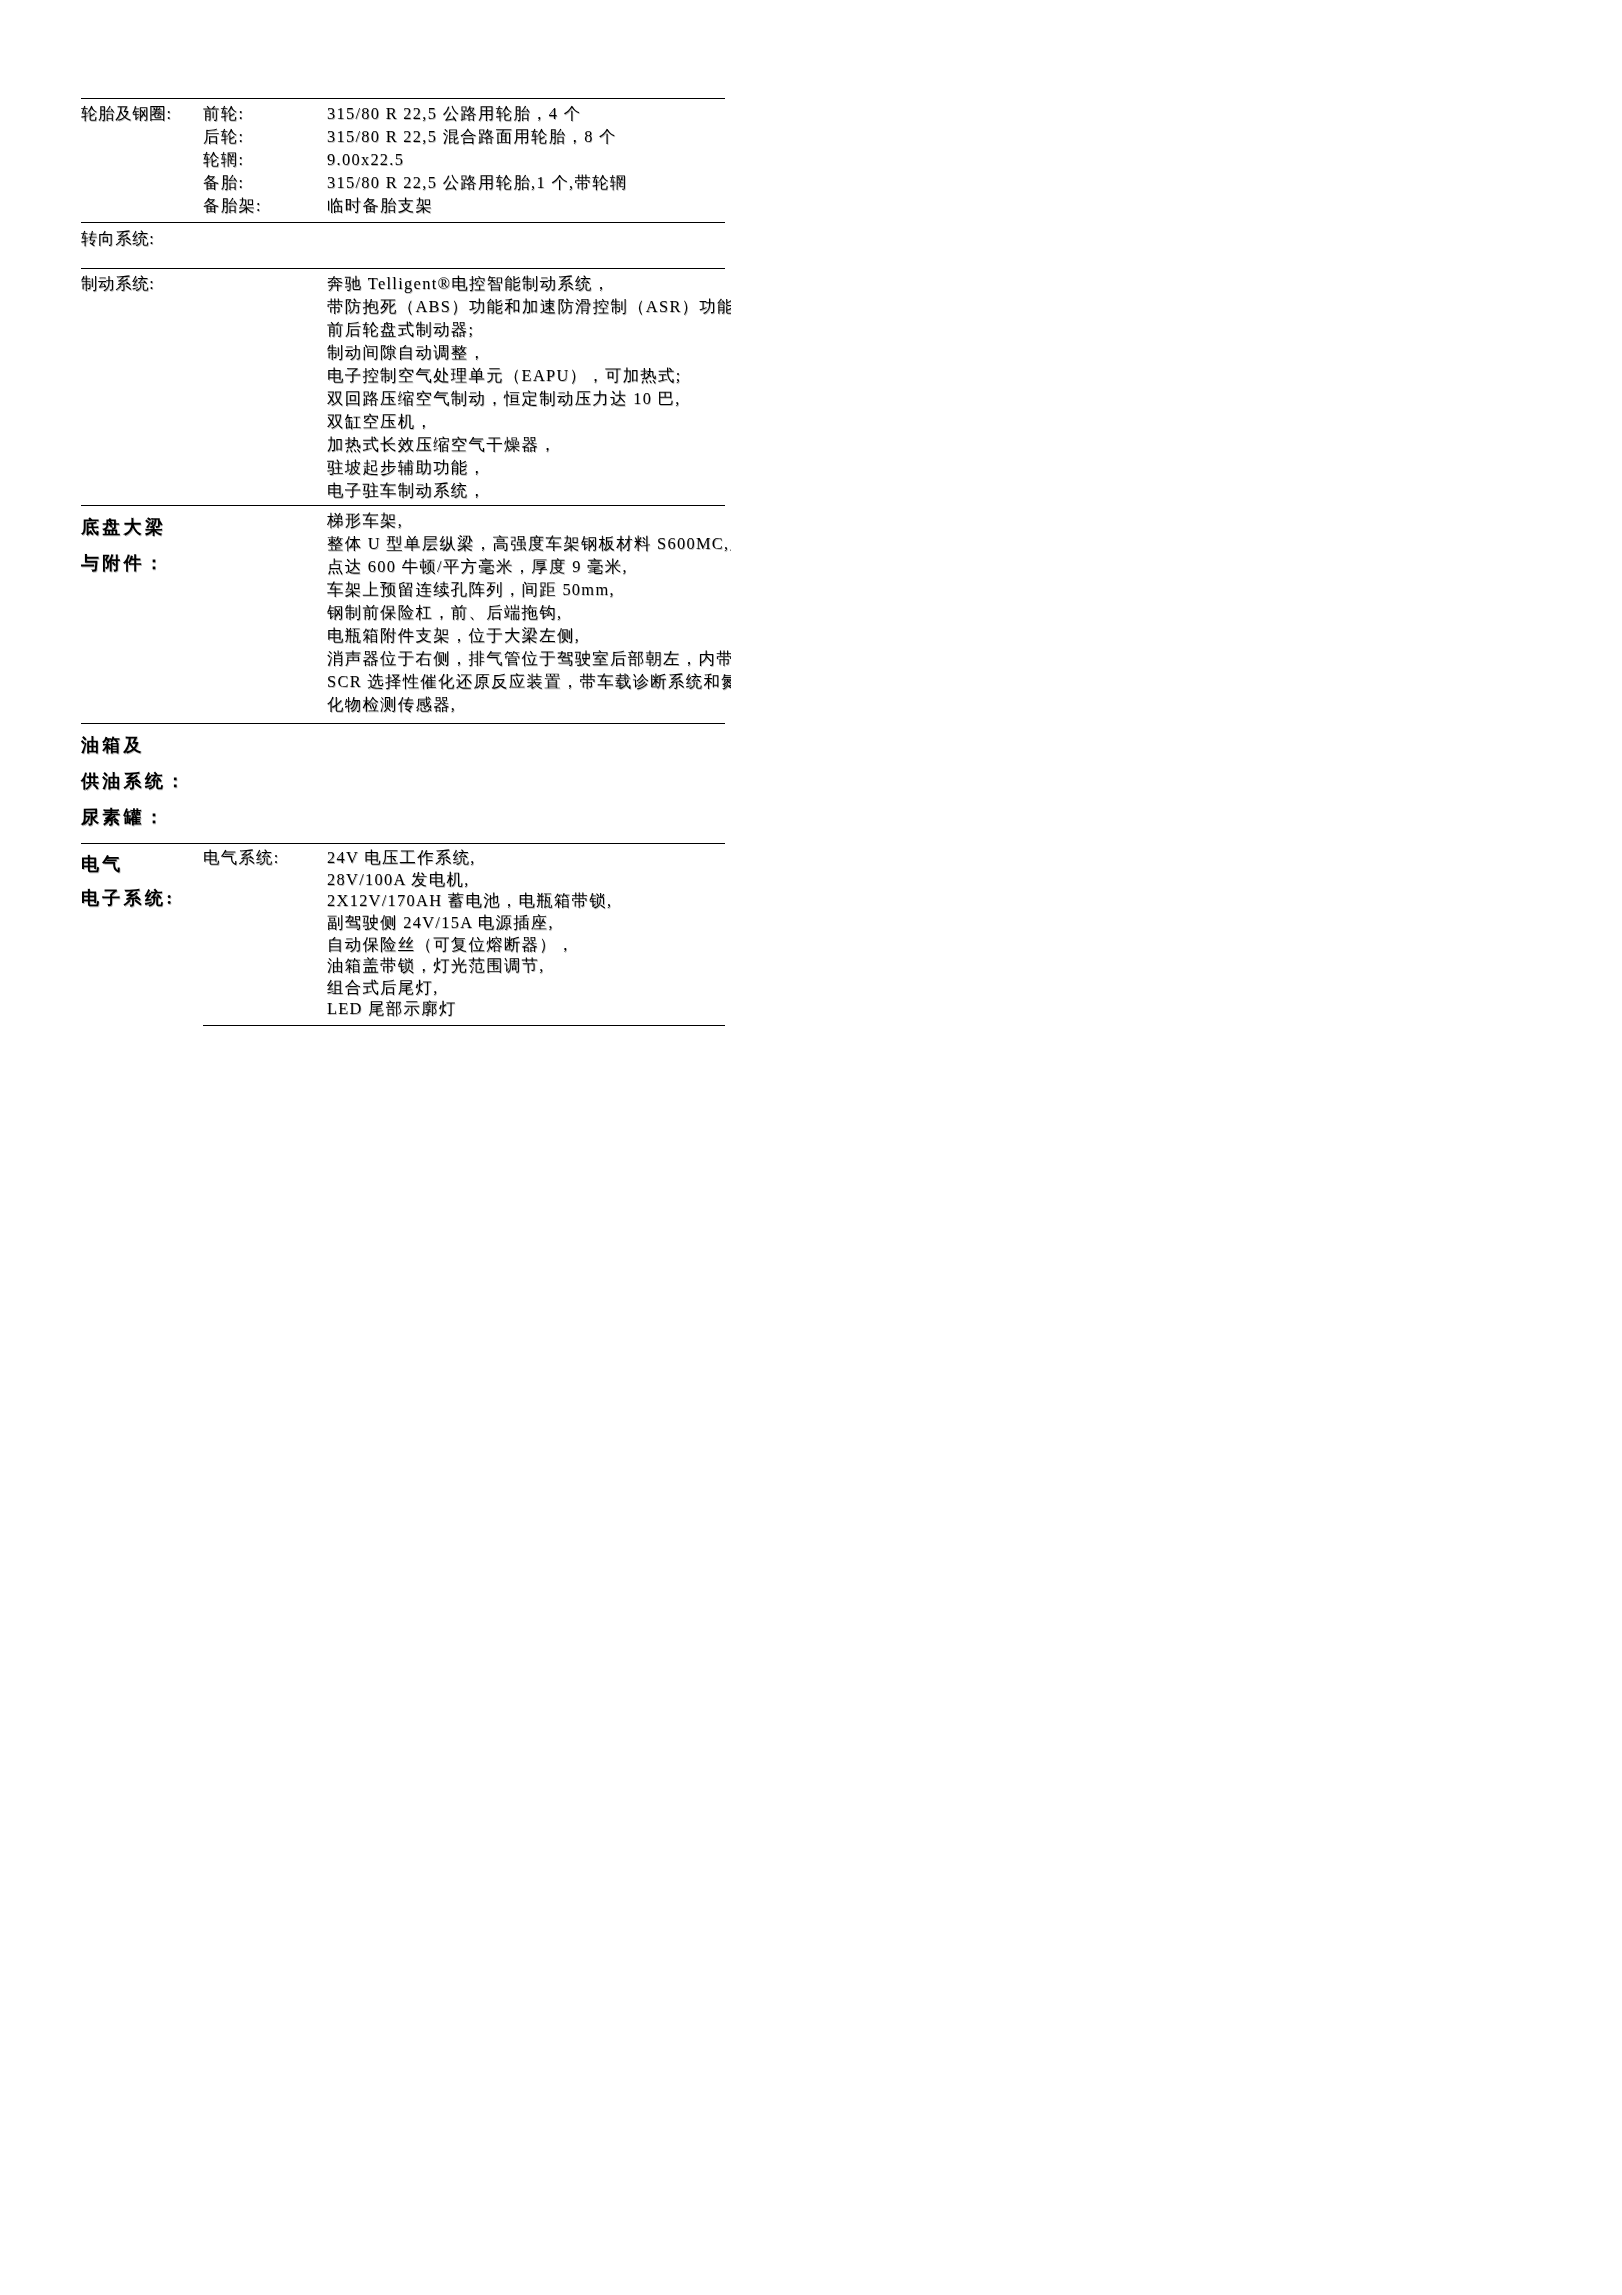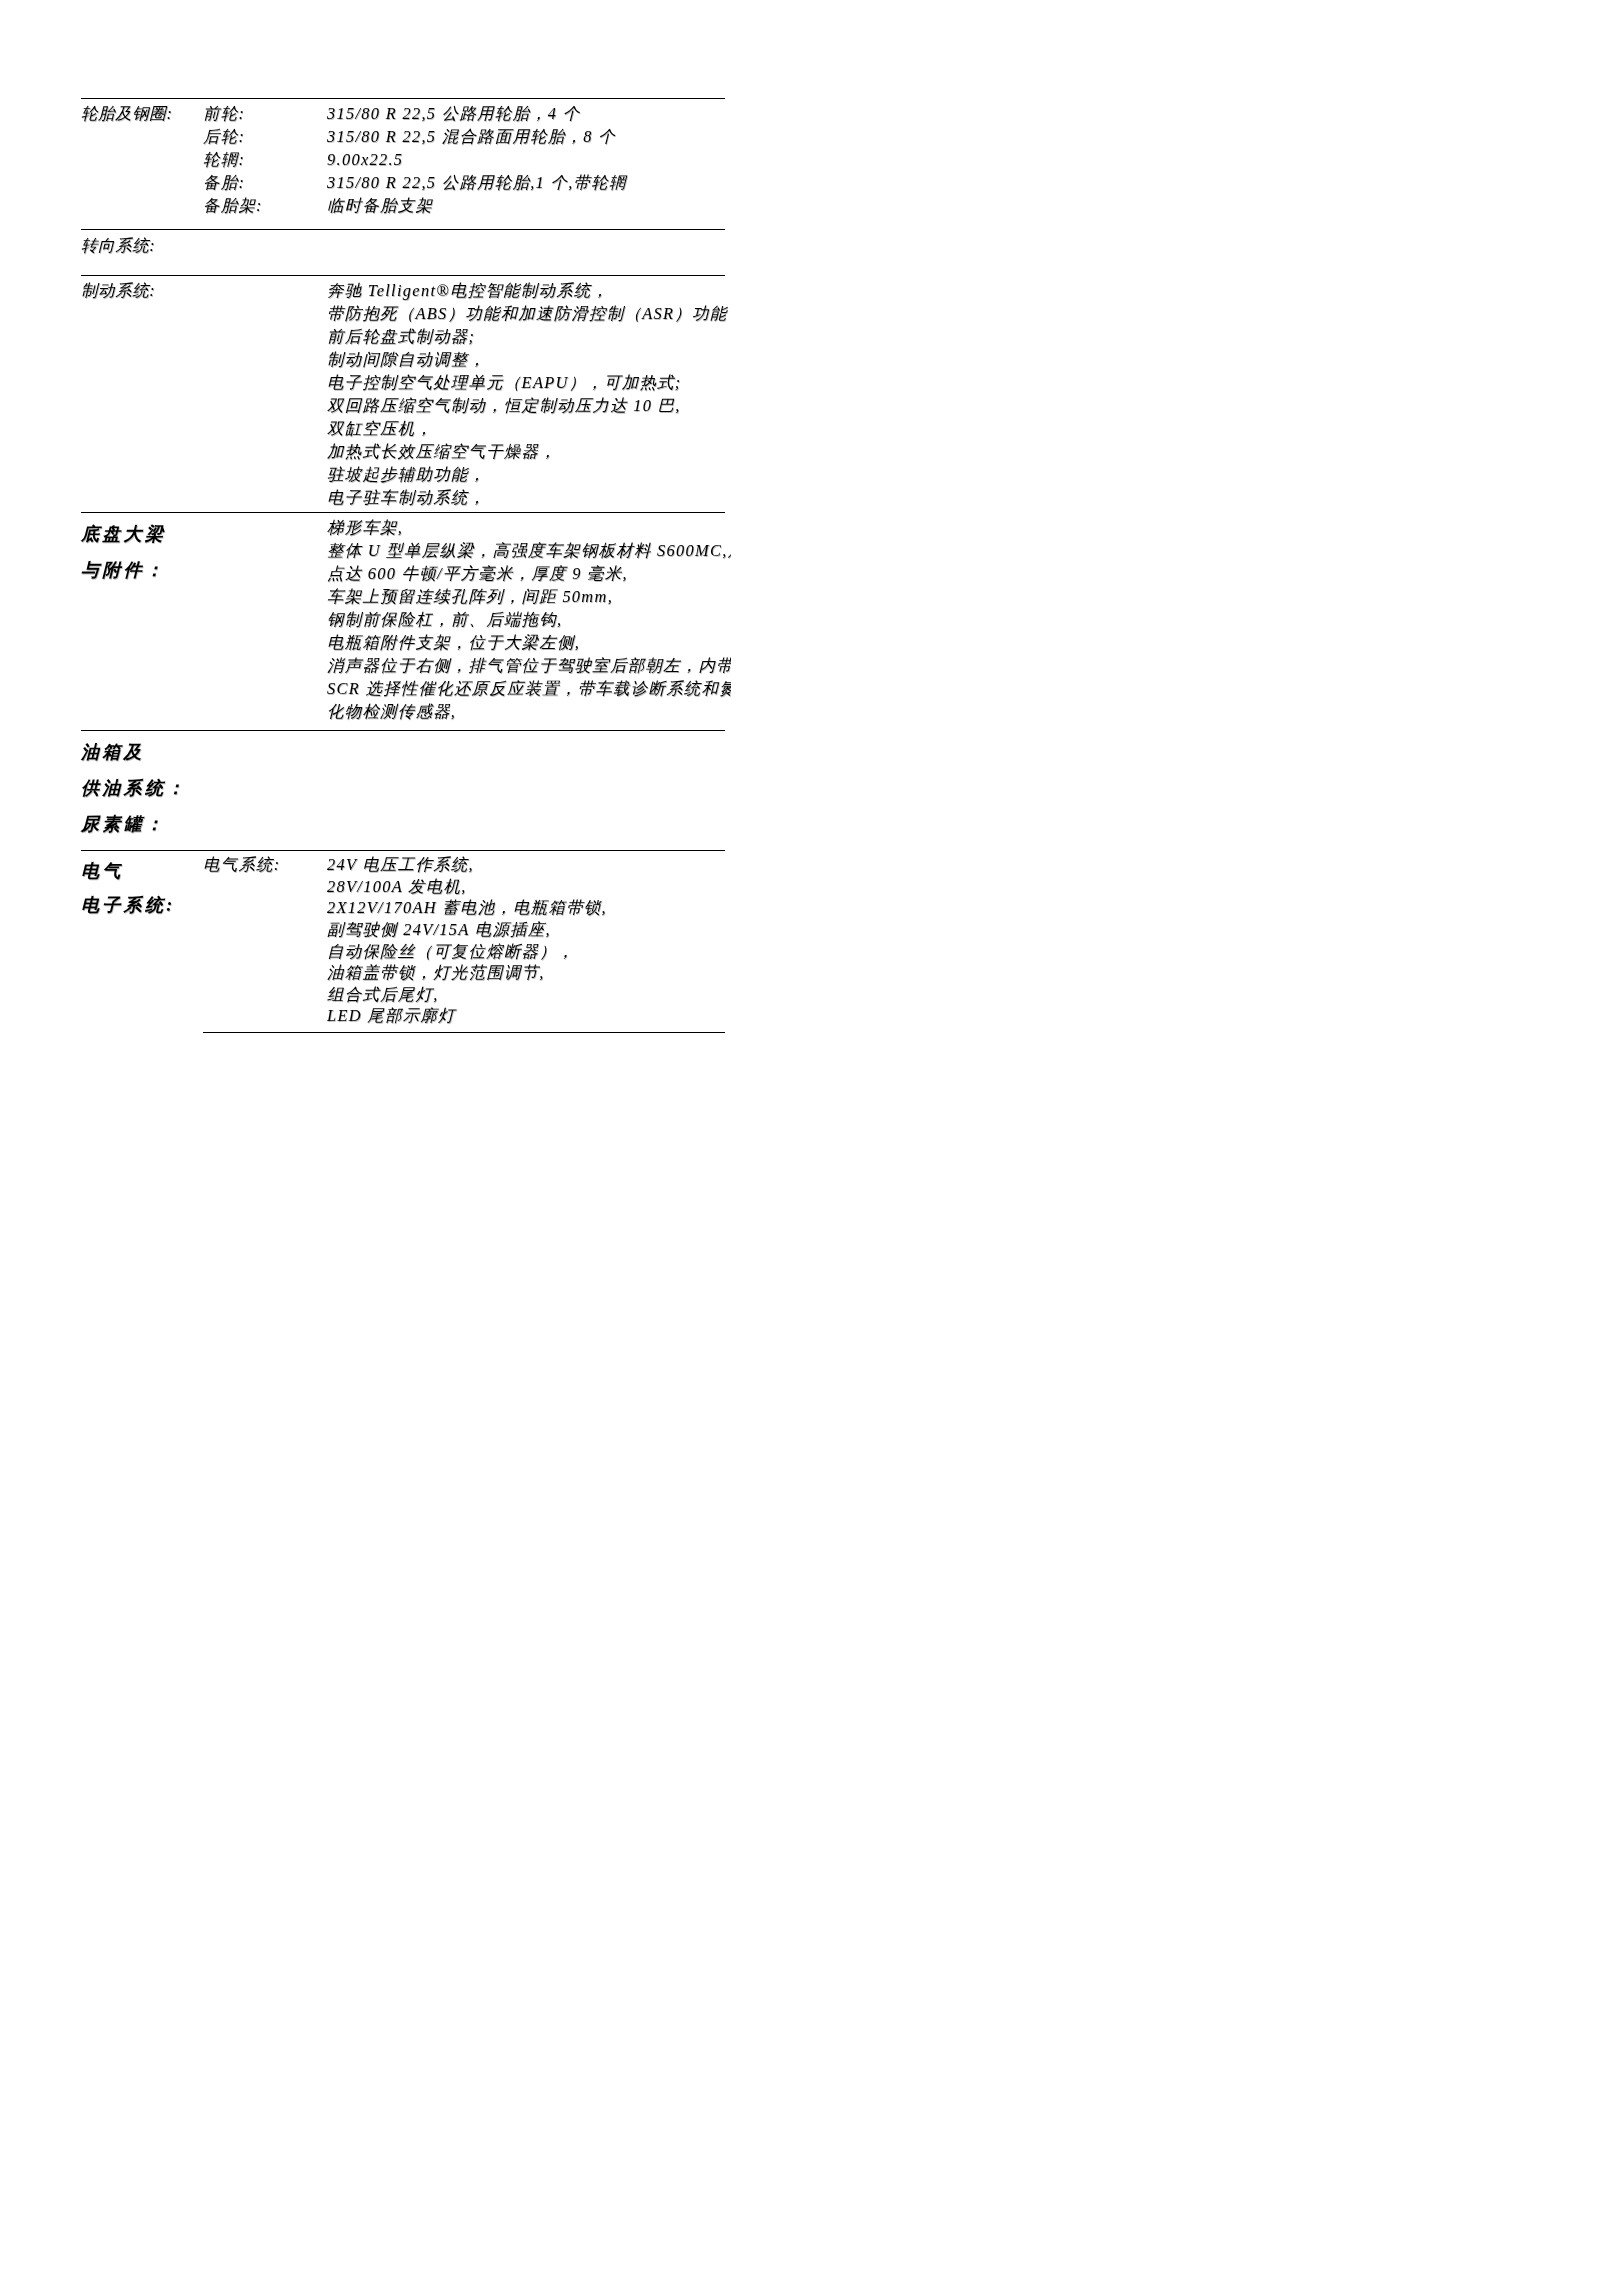--- a/index.html
+++ b/index.html
@@ -4,21 +4,20 @@
 <style>
   html,body{margin:0;padding:0;background:#ffffff;}
   .page{
     position:relative;
     width:811px;
     height:1148px;
     background:#ffffff;
     overflow:hidden;
     font-family:"Liberation Serif","DejaVu Serif",serif;
     color:#000000;
-    font-style:italic;
   }
   .spec-table{
     position:absolute;
     left:81px;
     top:98px;
     width:644px;
   }
   .spec-section{
     display:grid;
     grid-template-columns:122px 124px 404px;
@@ -40,21 +39,21 @@
     width:404px;
     overflow:hidden;
   }
   .bold-label .line{
     font-weight:bold;
     font-size:18px;
     line-height:36px;
     letter-spacing:3.3px;
   }
   #s1{padding-bottom:5.2px;}
-  #s2{padding-bottom:18.3px;margin-top:7px;}
+  #s2{padding-bottom:18.3px;}
   #s3{padding-bottom:2.6px;}
   #s4{padding-bottom:6.5px;}
   #s5{padding-bottom:7.9px;}
   #s6{padding-bottom:5.2px;}
   #s6 .line{line-height:21.6px;}
   #s6 .label .line{line-height:34px;}
   .bottom-rule{
     margin-left:122px;
     width:522px;
     border-top:1.3px solid #000000;

